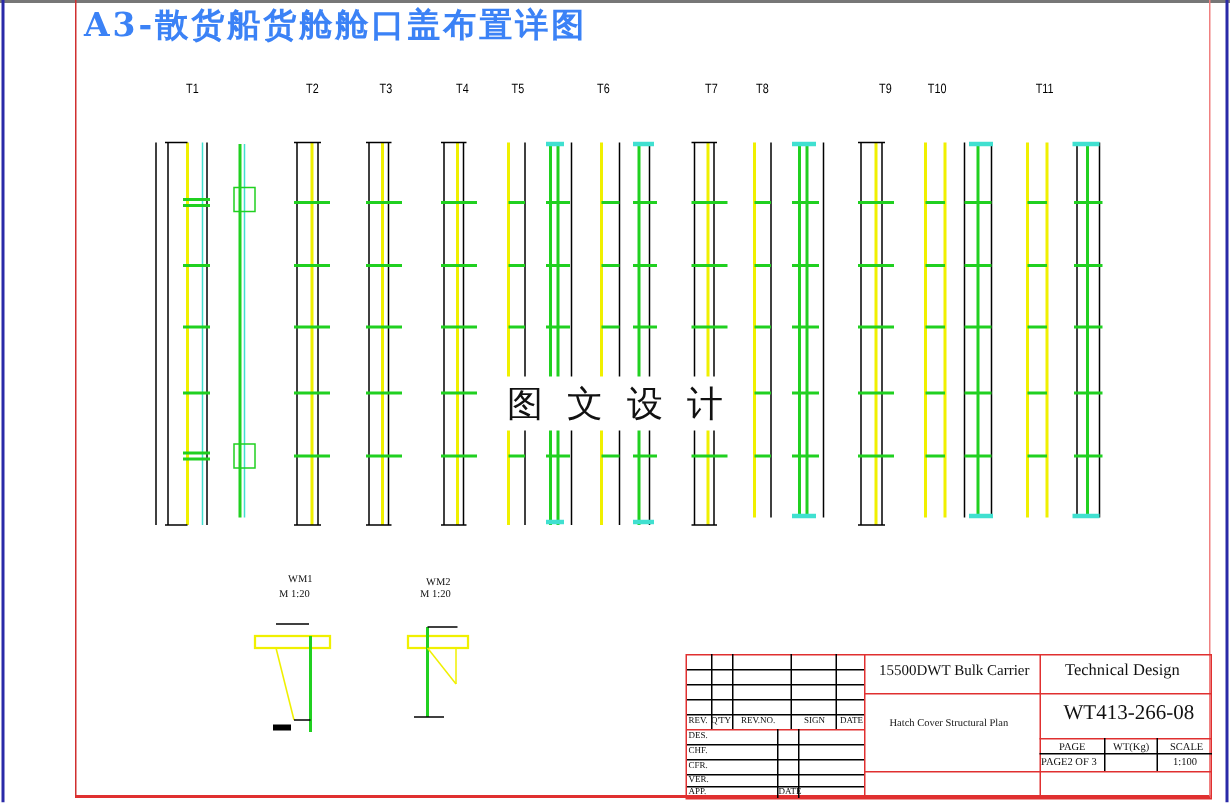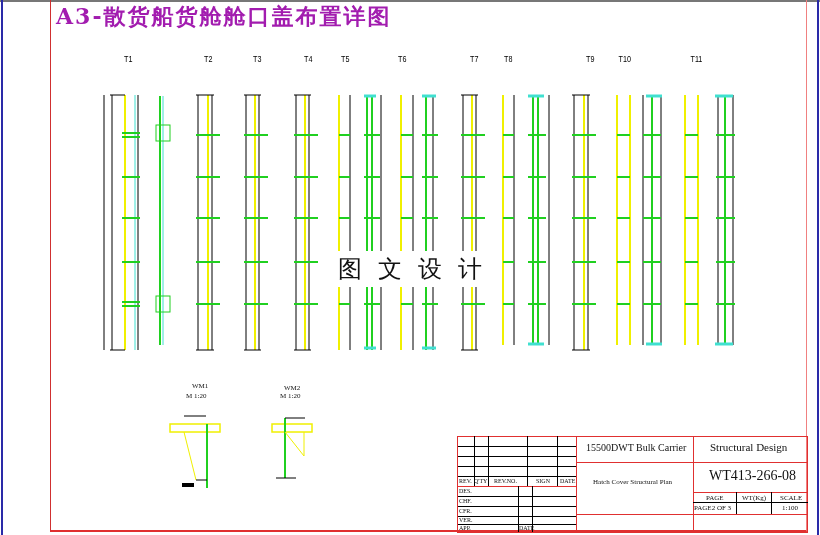--- a/index.html
+++ b/index.html
@@ -1,21 +1,21 @@
 <!DOCTYPE html>
 <html><head>
 <meta charset="utf-8">
 <style>
   html,body{margin:0;padding:0;background:#fff;}
   body{width:820px;height:535px;position:relative;overflow:hidden;font-family:"Liberation Sans",sans-serif;}
   .outer-top{position:absolute;left:0;top:0;width:820px;height:2px;background:#777;}
   .outer-left{position:absolute;left:1px;top:0;width:2px;height:535px;background:#2a2aa8;}
   .outer-right{position:absolute;left:817px;top:0;width:2px;height:535px;background:#2a2aa8;}
   .frame{position:absolute;left:50px;top:0;width:757px;height:532px;border-left:1px solid #d03030;border-right:1px solid #f08080;border-bottom:2px solid #e03030;box-sizing:border-box;}
-  .title{position:absolute;left:56px;top:2px;color:#a21caf;font-family:"DejaVu Serif",serif;font-size:22px;font-weight:bold;letter-spacing:2px;white-space:nowrap;}
+  .title{position:absolute;left:56px;top:2px;color:#3b82f6;font-family:"DejaVu Serif",serif;font-size:22px;font-weight:bold;letter-spacing:2px;white-space:nowrap;}
   .label{position:absolute;top:54px;font-family:"Liberation Sans Narrow","Liberation Sans",sans-serif;font-size:9px;color:#000;transform:scaleX(0.8);}
   svg.drawing{position:absolute;left:0;top:0;}
   .watermark{position:absolute;left:334px;top:251px;width:152px;height:36px;background:#fff;display:flex;align-items:center;justify-content:space-between;padding:0 4px;box-sizing:border-box;font-family:"DejaVu Serif",serif;font-size:24px;color:#111;}
   .tb{position:absolute;font-family:Liberation Serif, serif;color:#111;white-space:nowrap;}
 </style>
 </head>
 <body>
 
 <div class="outer-top"></div>
 <div class="outer-left"></div>
@@ -266,21 +266,21 @@
       <line x1="518.5" y1="486" x2="518.5" y2="532"></line>
       <line x1="532.5" y1="486" x2="532.5" y2="532"></line>
       <line x1="693" y1="502.5" x2="808" y2="502.5"></line>
       <line x1="736.5" y1="492" x2="736.5" y2="514"></line>
       <line x1="771.5" y1="492" x2="771.5" y2="514"></line>
     </g>
   </g>
 </svg>
 
 <div class="tb" style="left:586px;top:442px;font-size:10px">15500DWT  Bulk Carrier</div>
-<div class="tb" style="left:710px;top:441px;font-size:11px">Structural Design</div>
+<div class="tb" style="left:710px;top:441px;font-size:11px">Technical Design</div>
 <div class="tb" style="left:593px;top:478px;font-size:7px">Hatch Cover Structural Plan</div>
 <div class="tb" style="left:709px;top:468px;font-size:14px">WT413-266-08</div>
 
 <div class="tb" style="left:459px;top:478px;font-size:6px">REV.</div>
 <div class="tb" style="left:474px;top:478px;font-size:6px">Q'TY</div>
 <div class="tb" style="left:494px;top:478px;font-size:6px">REV.NO.</div>
 <div class="tb" style="left:536px;top:478px;font-size:6px">SIGN</div>
 <div class="tb" style="left:560px;top:478px;font-size:6px">DATE</div>
 
 <div class="tb" style="left:459px;top:488px;font-size:6px">DES.</div>

